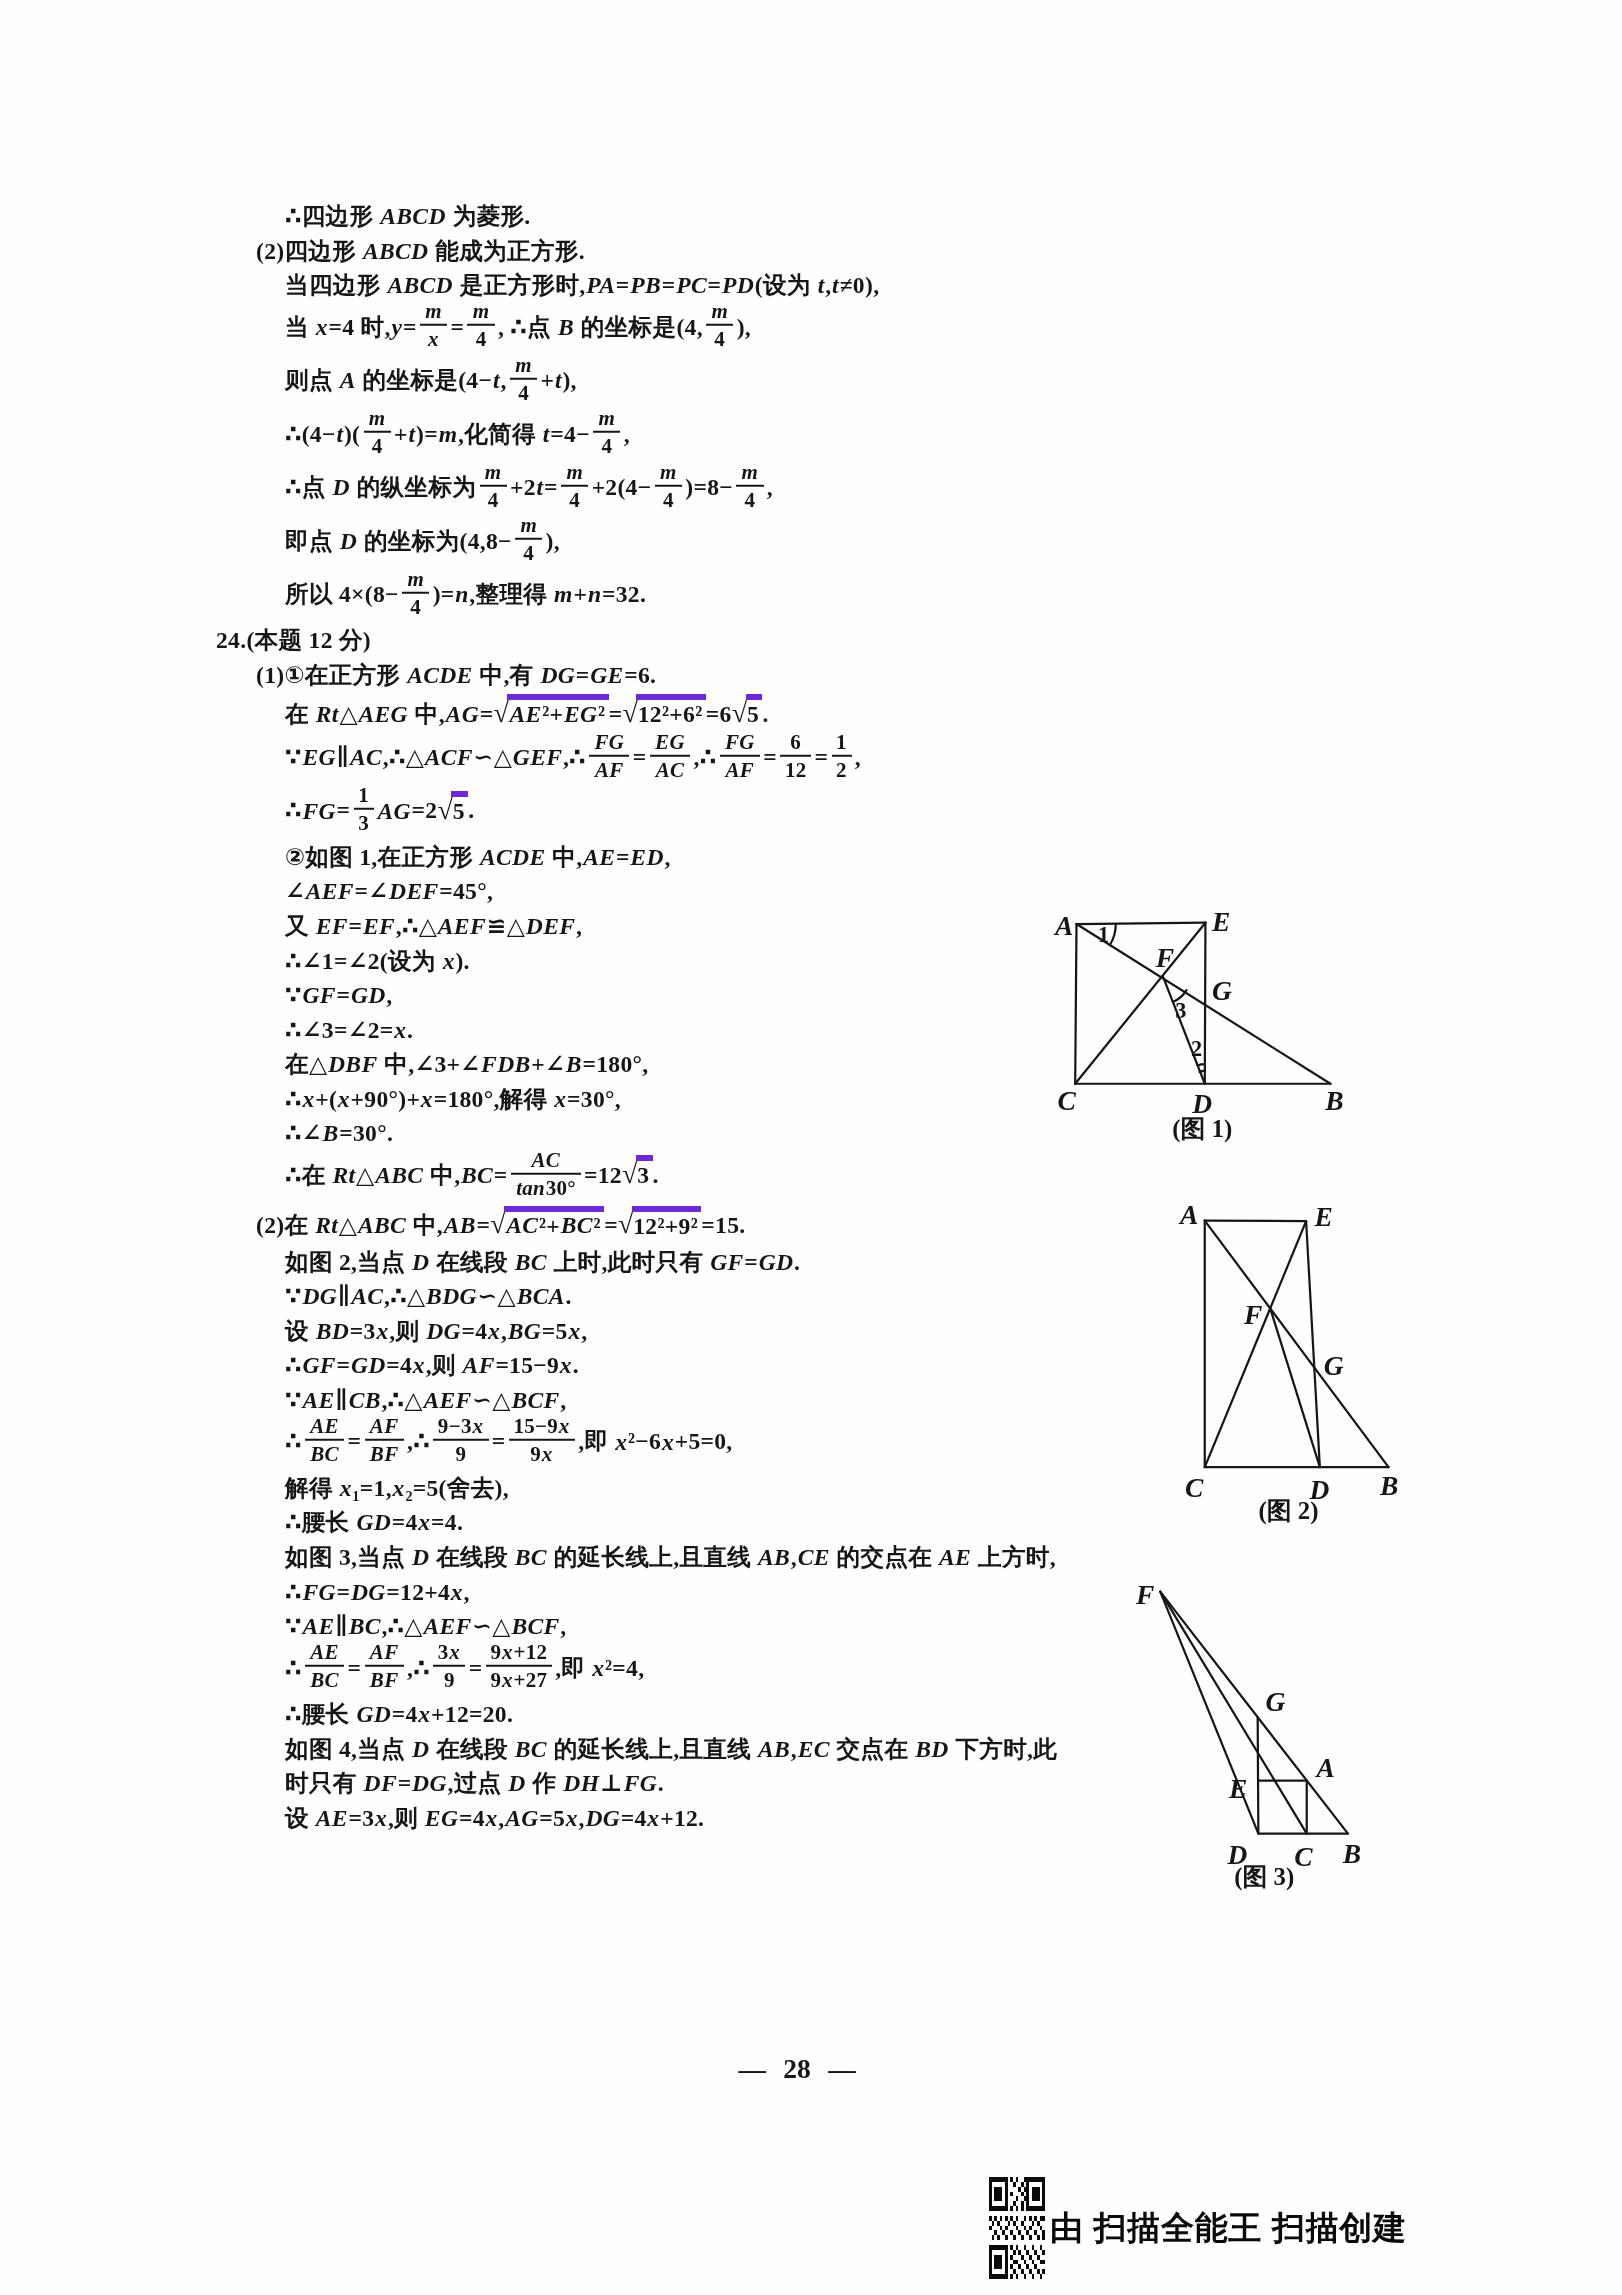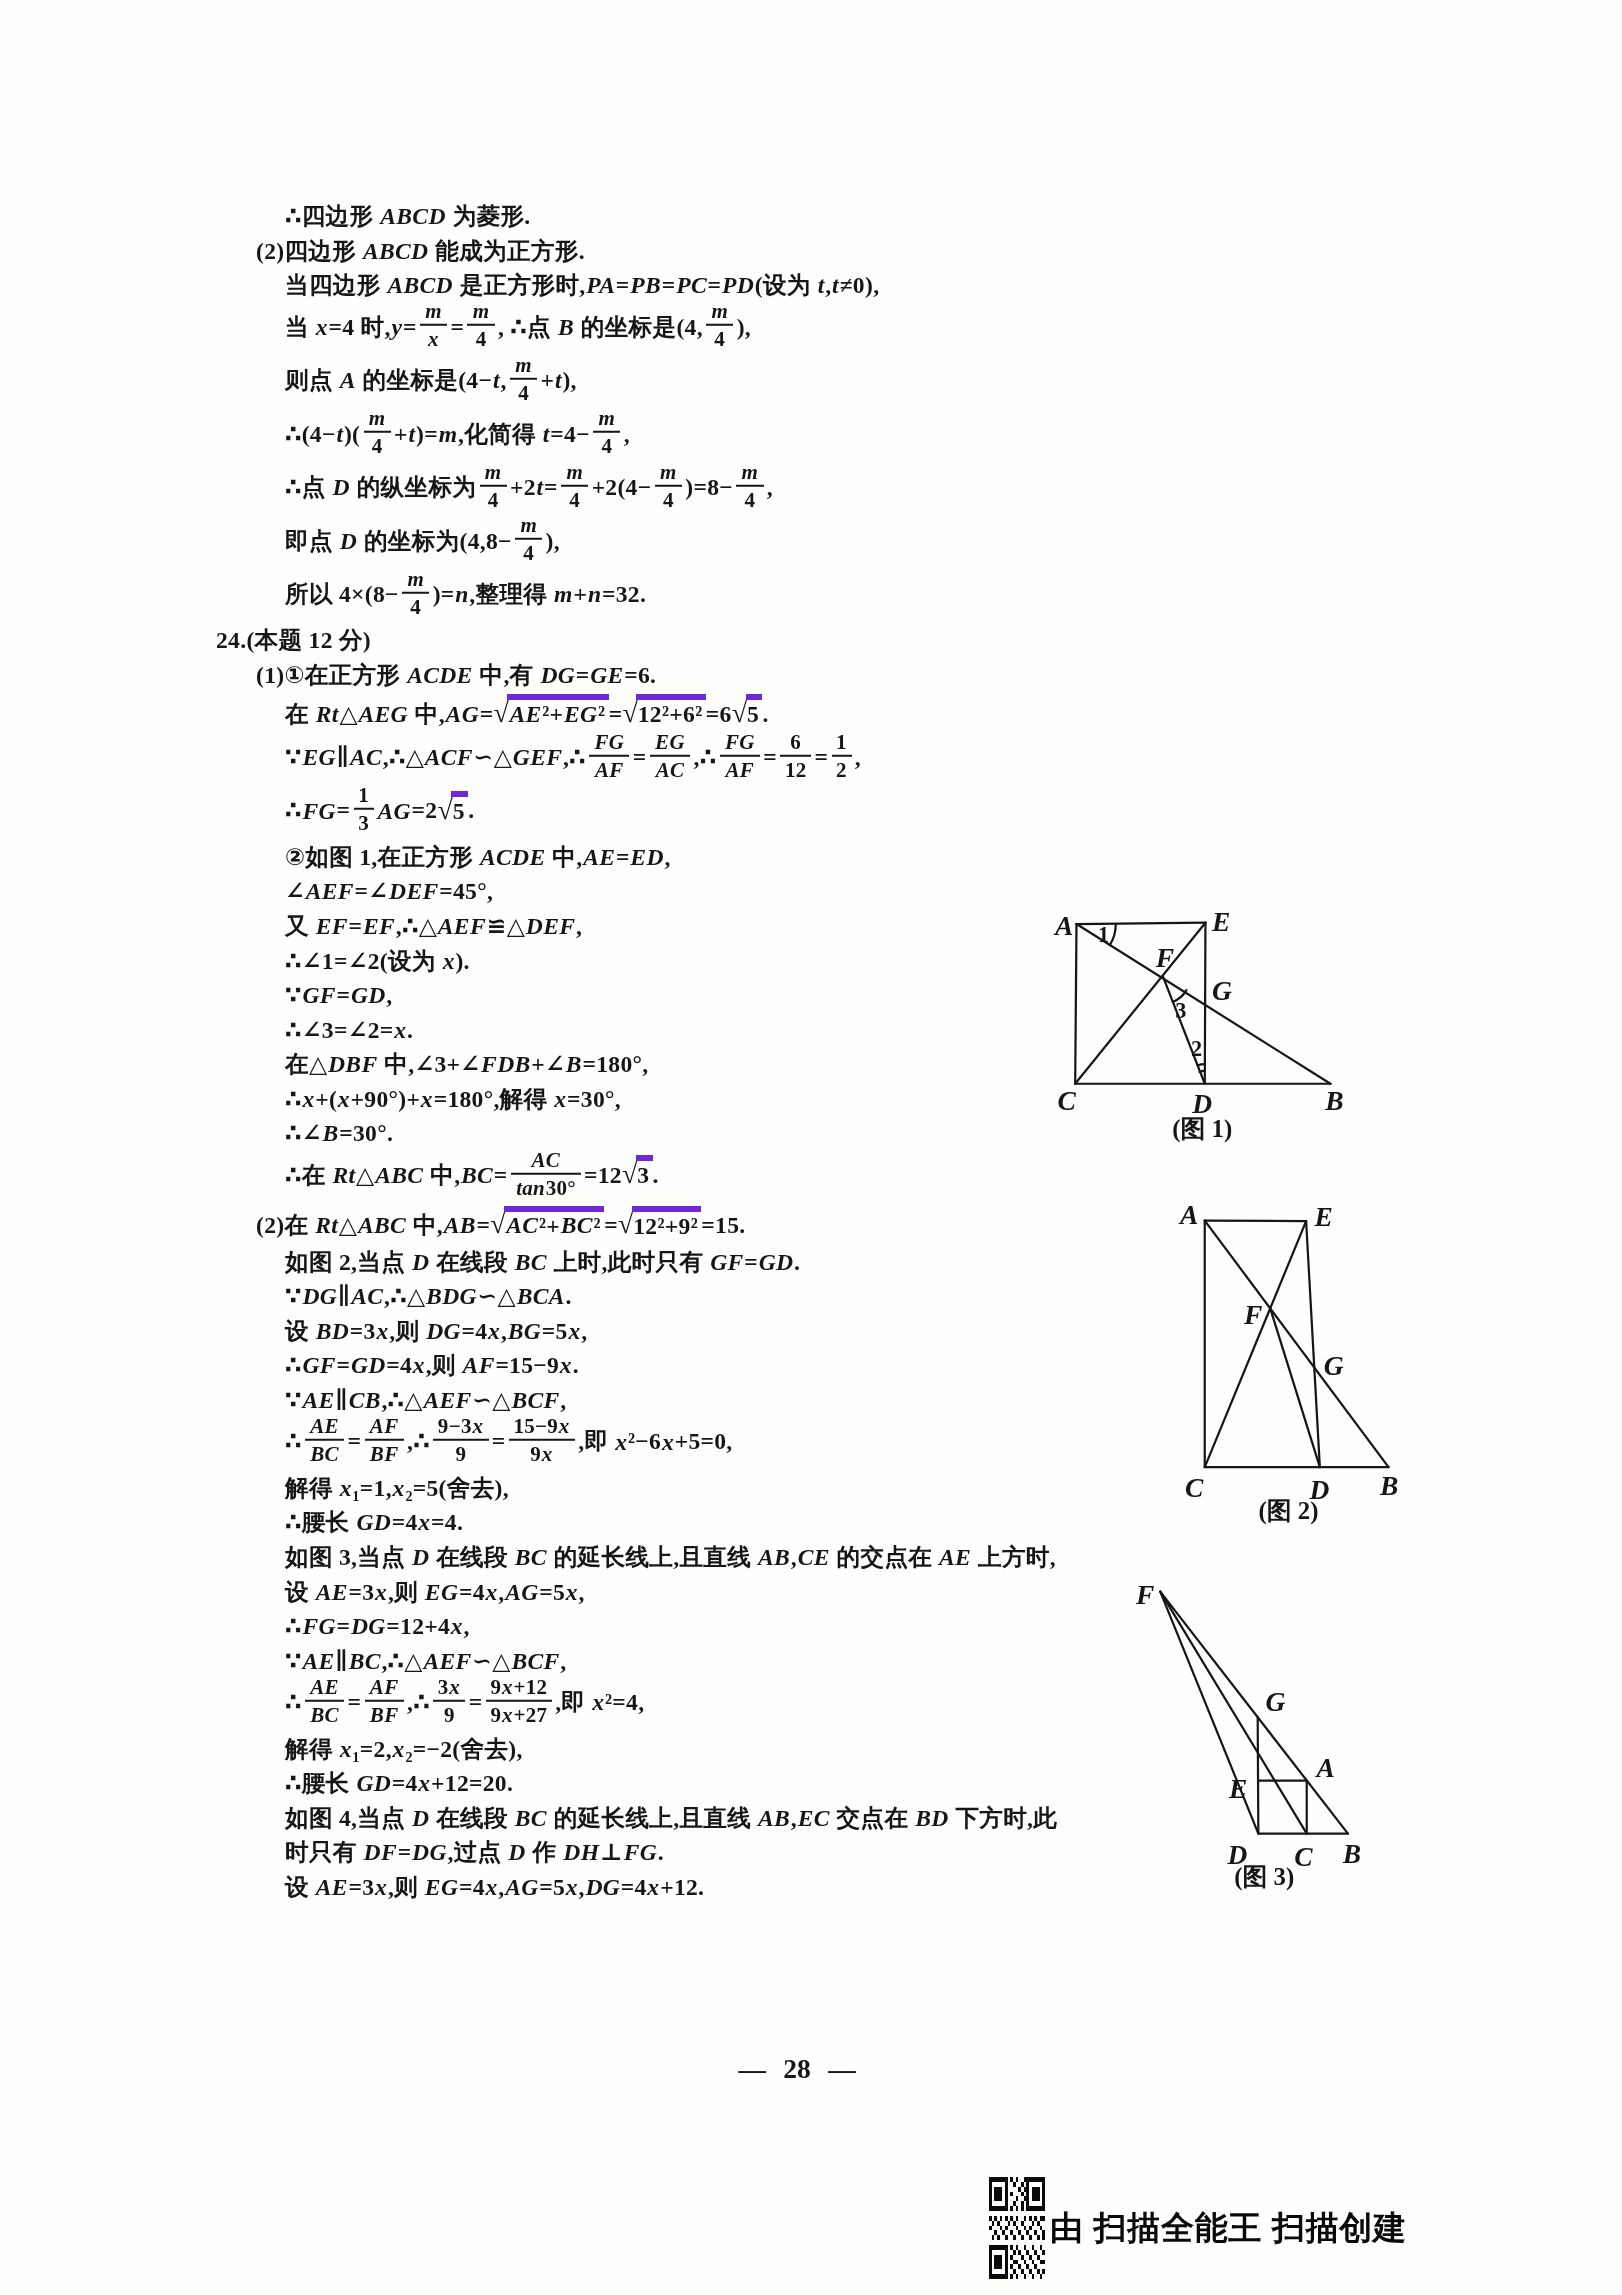--- a/index.html
+++ b/index.html
@@ -79,25 +79,23 @@
       <div class="line out2"><span>(2)在 <i>Rt</i>△<i>ABC</i> 中,<i>AB</i>=</span><span class="sqrt"><span class="rt">√</span><span class="vinc"><span><i>AC</i>²+<i>BC</i>²</span></span></span><span>=</span><span class="sqrt"><span class="rt">√</span><span class="vinc"><span>12²+9²</span></span></span><span>=15.</span></div>
       <div class="line"><span>如图 2,当点 <i>D</i> 在线段 <i>BC</i> 上时,此时只有 <i>GF</i>=<i>GD</i>.</span></div>
       <div class="line"><span>∵<i>DG</i>∥<i>AC</i>,∴△<i>BDG</i>∽△<i>BCA</i>.</span></div>
       <div class="line"><span>设 <i>BD</i>=3<i>x</i>,则 <i>DG</i>=4<i>x</i>,<i>BG</i>=5<i>x</i>,</span></div>
       <div class="line"><span>∴<i>GF</i>=<i>GD</i>=4<i>x</i>,则 <i>AF</i>=15−9<i>x</i>.</span></div>
       <div class="line"><span>∵<i>AE</i>∥<i>CB</i>,∴△<i>AEF</i>∽△<i>BCF</i>,</span></div>
       <div class="line"><span>∴</span><span class="frac"><span class="num"><span><i>AE</i></span></span><span class="den"><span><i>BC</i></span></span></span><span>=</span><span class="frac"><span class="num"><span><i>AF</i></span></span><span class="den"><span><i>BF</i></span></span></span><span>,∴</span><span class="frac"><span class="num"><span>9−3<i>x</i></span></span><span class="den"><span>9</span></span></span><span>=</span><span class="frac"><span class="num"><span>15−9<i>x</i></span></span><span class="den"><span>9<i>x</i></span></span></span><span>,即 <i>x</i>²−6<i>x</i>+5=0,</span></div>
       <div class="line"><span>解得 <i>x</i>₁=1,<i>x</i>₂=5(舍去),</span></div>
       <div class="line"><span>∴腰长 <i>GD</i>=4<i>x</i>=4.</span></div>
       <div class="line"><span>如图 3,当点 <i>D</i> 在线段 <i>BC</i> 的延长线上,且直线 <i>AB</i>,<i>CE</i> 的交点在 <i>AE</i> 上方时,</span></div>
-      <div class="line"><span>设 <i>AE</i>=3<i>x</i>,则 <i>EG</i>=4<i>x</i>,<i>AG</i>=5<i>x</i>,</span></div>
       <div class="line"><span>∴<i>FG</i>=<i>DG</i>=12+4<i>x</i>,</span></div>
       <div class="line"><span>∵<i>AE</i>∥<i>BC</i>,∴△<i>AEF</i>∽△<i>BCF</i>,</span></div>
       <div class="line"><span>∴</span><span class="frac"><span class="num"><span><i>AE</i></span></span><span class="den"><span><i>BC</i></span></span></span><span>=</span><span class="frac"><span class="num"><span><i>AF</i></span></span><span class="den"><span><i>BF</i></span></span></span><span>,∴</span><span class="frac"><span class="num"><span>3<i>x</i></span></span><span class="den"><span>9</span></span></span><span>=</span><span class="frac"><span class="num"><span>9<i>x</i>+12</span></span><span class="den"><span>9<i>x</i>+27</span></span></span><span>,即 <i>x</i>²=4,</span></div>
-      <div class="line"><span>解得 <i>x</i>₁=2,<i>x</i>₂=−2(舍去),</span></div>
       <div class="line"><span>∴腰长 <i>GD</i>=4<i>x</i>+12=20.</span></div>
       <div class="line"><span>如图 4,当点 <i>D</i> 在线段 <i>BC</i> 的延长线上,且直线 <i>AB</i>,<i>EC</i> 交点在 <i>BD</i> 下方时,此</span></div>
       <div class="line"><span>时只有 <i>DF</i>=<i>DG</i>,过点 <i>D</i> 作 <i>DH</i>⊥<i>FG</i>.</span></div>
       <div class="line"><span>设 <i>AE</i>=3<i>x</i>,则 <i>EG</i>=4<i>x</i>,<i>AG</i>=5<i>x</i>,<i>DG</i>=4<i>x</i>+12.</span></div>
     </div>
 
   <svg class="fig" style="left:1047px;top:890px" width="419" height="288" viewBox="0 0 640 440">
     <g>
       <line x1="45" y1="52" x2="242" y2="50"></line>
       <line x1="45" y1="52" x2="43" y2="296"></line>

